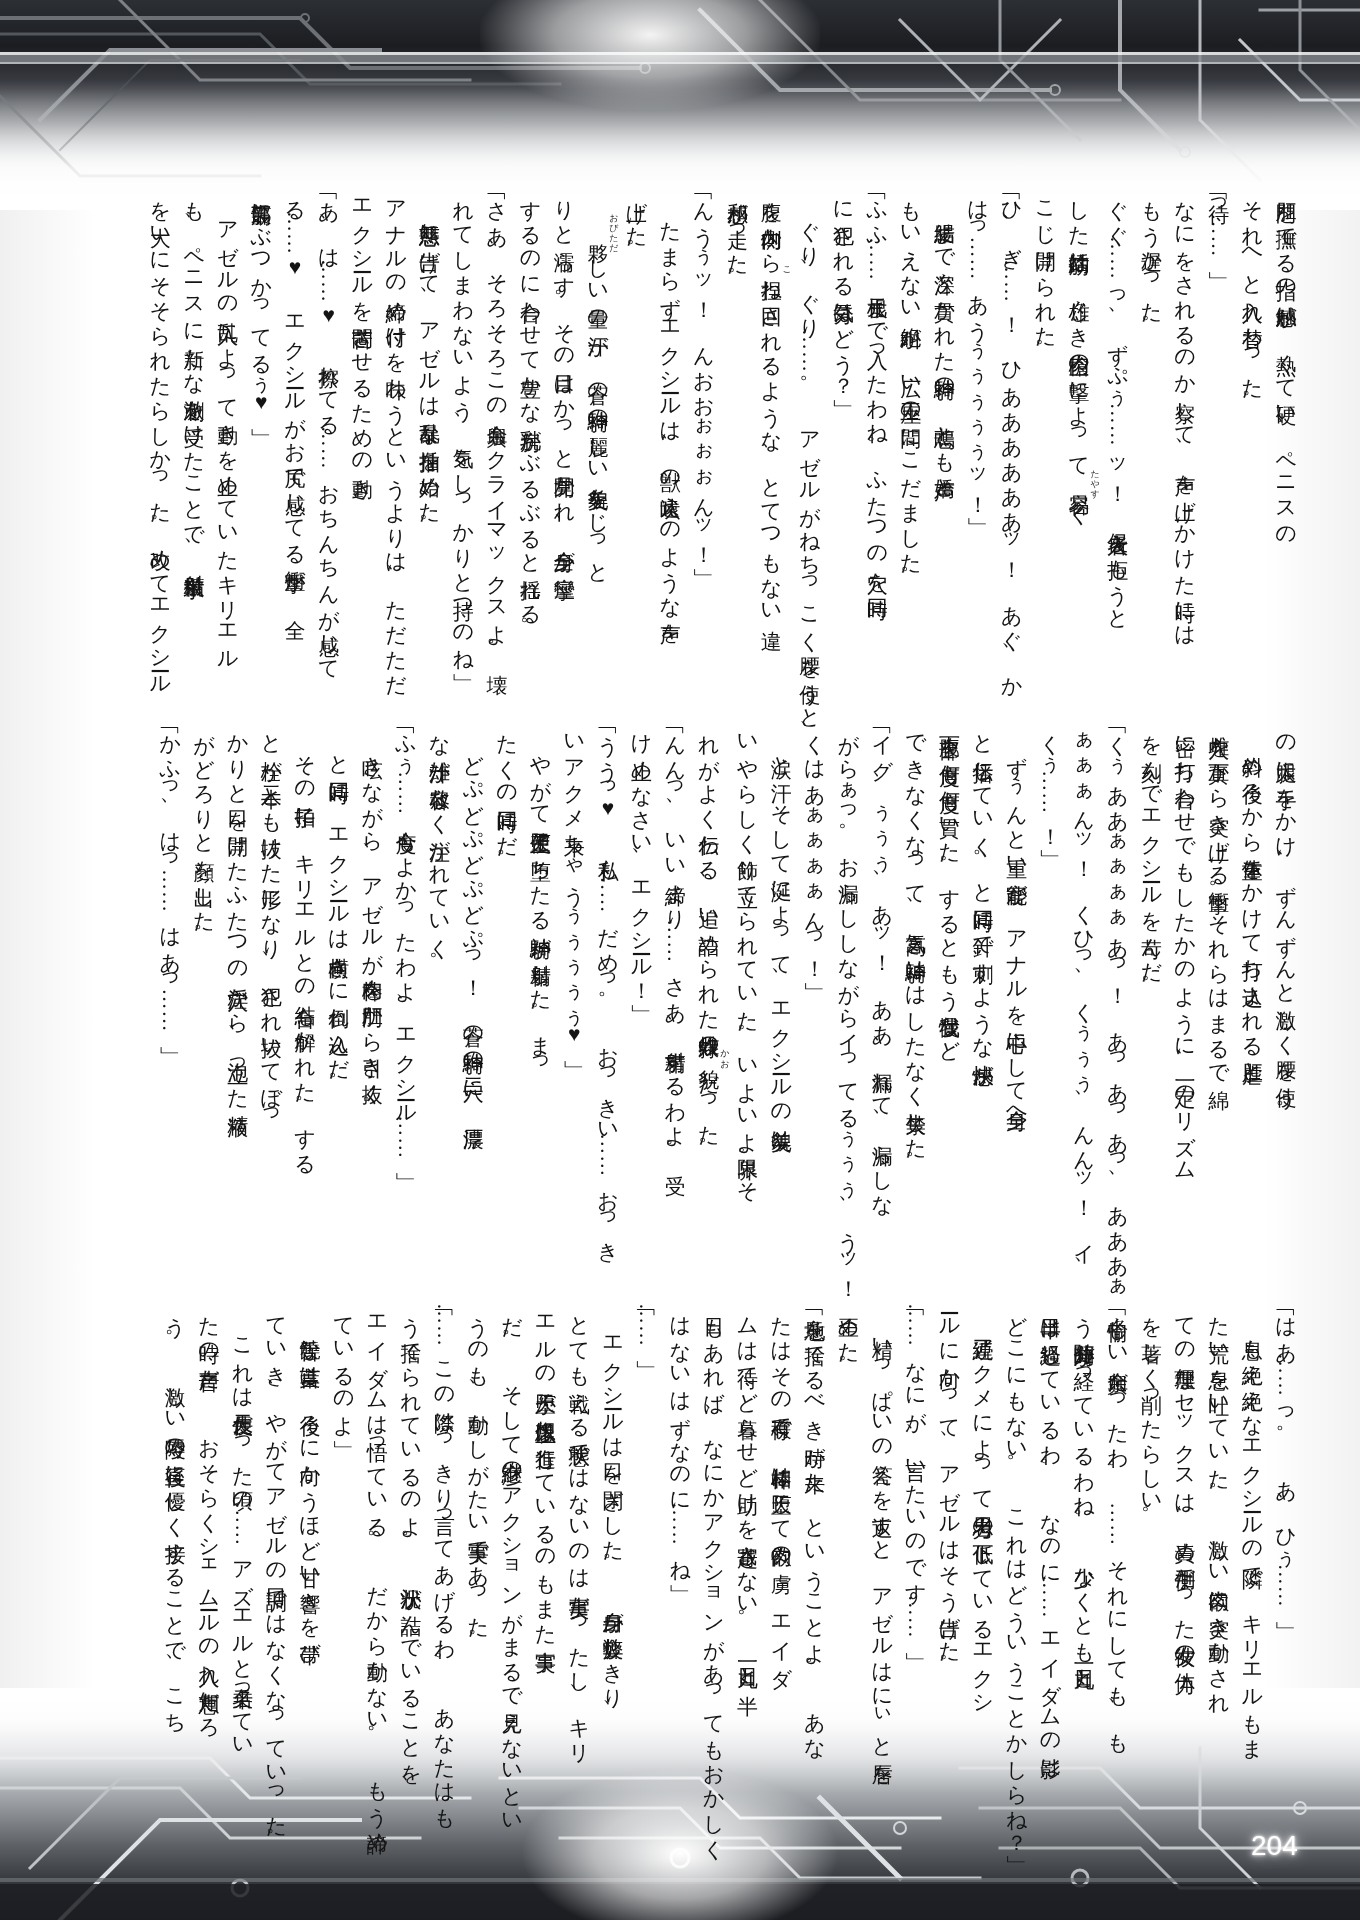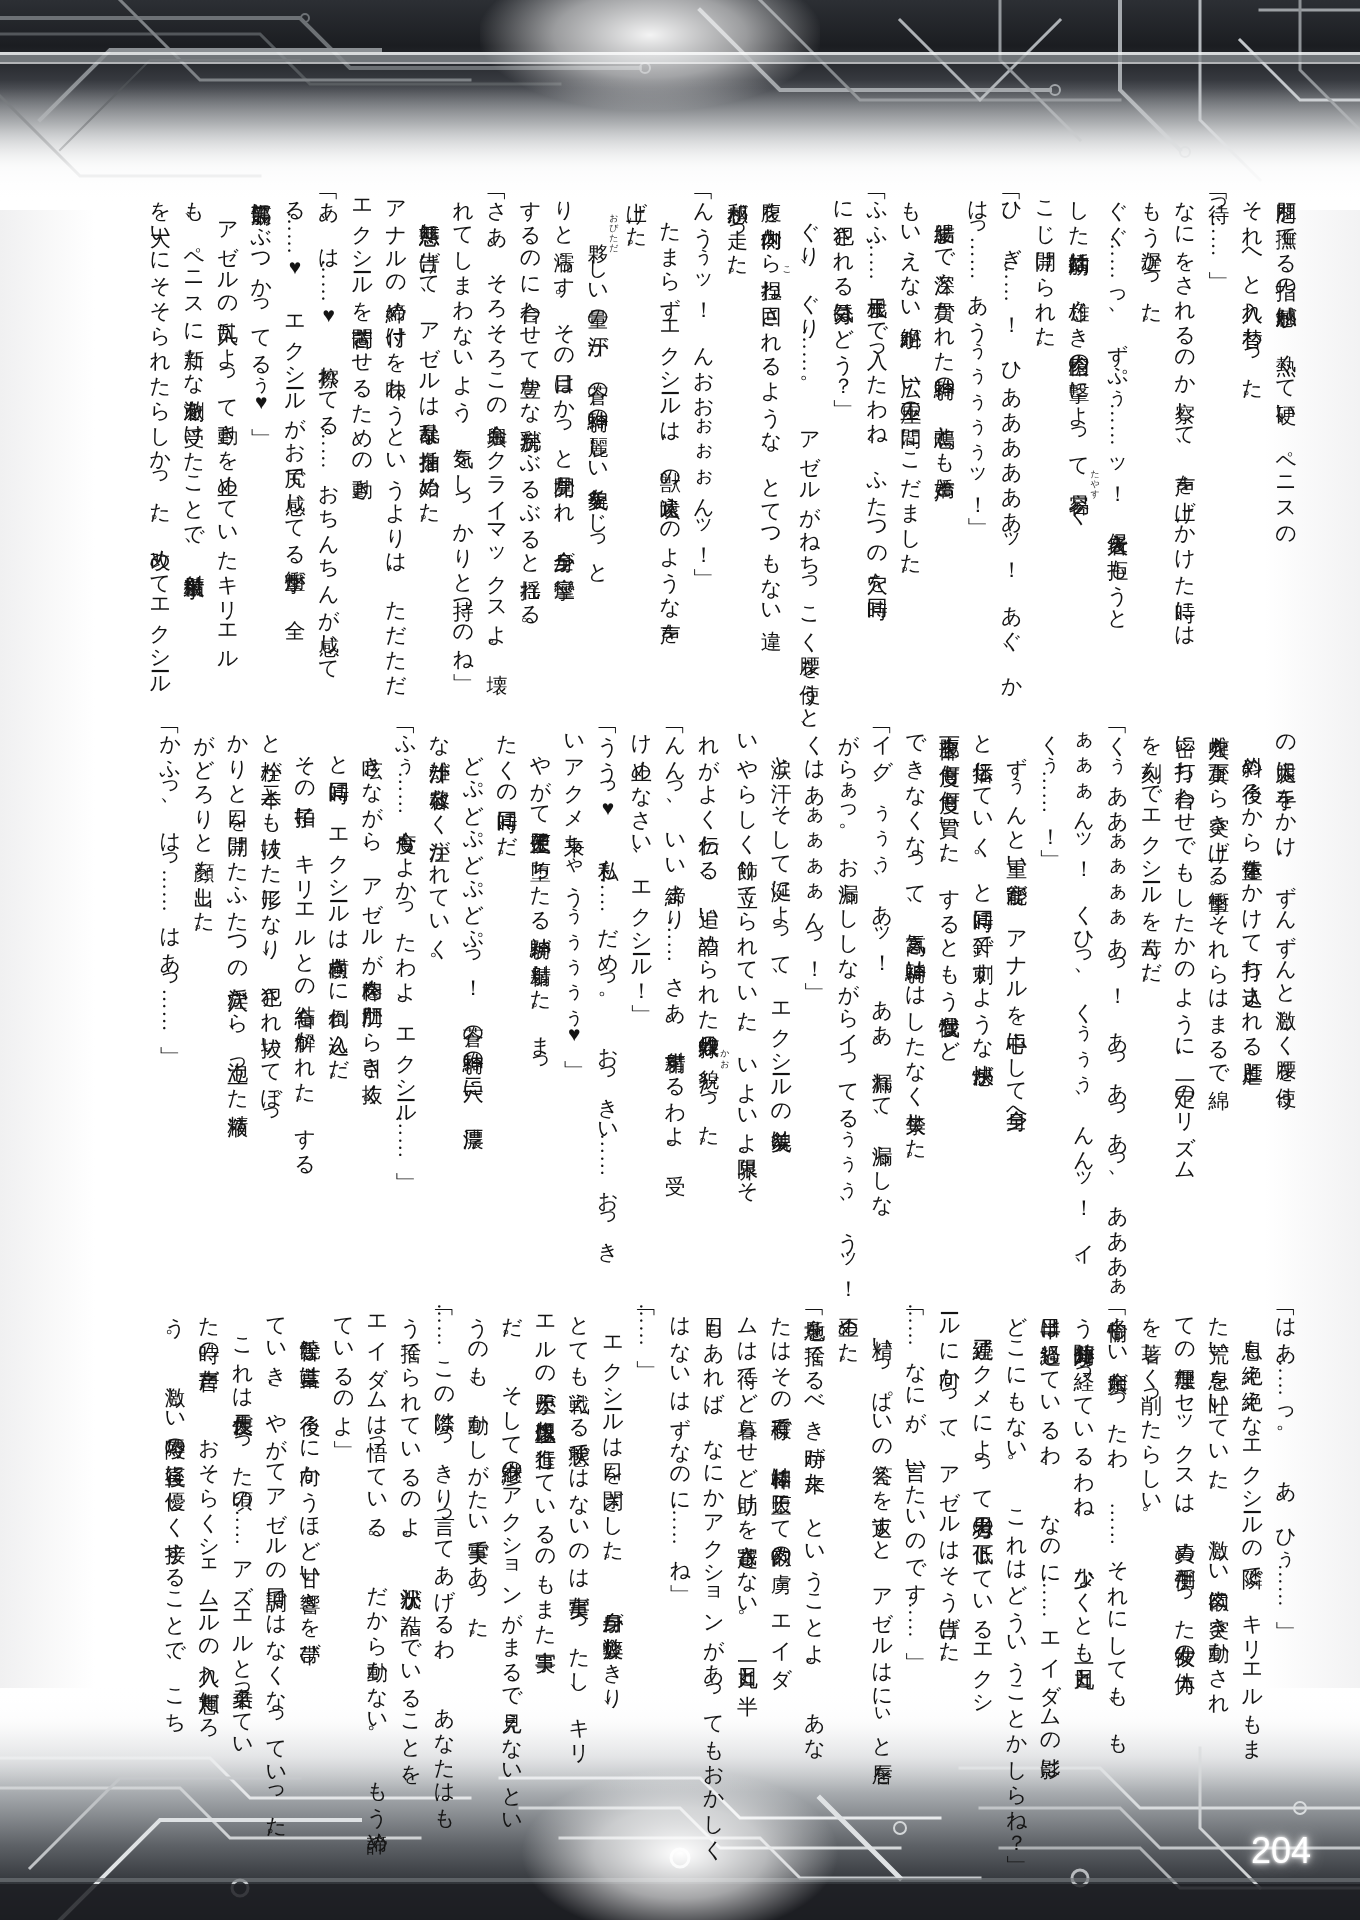--- a/index.html
+++ b/index.html
@@ -18,21 +18,21 @@
   .border-bottom .fade{position:absolute;inset:0;
       background:linear-gradient(0deg,rgba(255,255,255,0) 0%,rgba(255,255,255,0) 55%,rgba(255,255,255,.4) 78%,rgba(255,255,255,.95) 96%);}
   .flare-top{position:absolute;left:480px;top:-40px;width:340px;height:150px;pointer-events:none;
       background:radial-gradient(ellipse at center,rgba(255,255,255,.95) 0%,rgba(255,255,255,.55) 40%,rgba(255,255,255,0) 72%);}
   .flare-bottom{position:absolute;left:520px;top:80px;width:320px;height:170px;pointer-events:none;
       background:radial-gradient(ellipse at center,rgba(255,255,255,1) 0%,rgba(255,255,255,.6) 38%,rgba(255,255,255,0) 70%);}
   .circuit{position:absolute;inset:0;width:100%;height:100%;}
 
   
   .page-number{position:absolute;left:1218px;top:1830px;width:60px;
-      font-family:"Liberation Sans","DejaVu Sans",sans-serif;font-size:36px;color:#ffffff;
+      font-family:"Liberation Sans","DejaVu Sans",sans-serif;font-size:28px;color:#ffffff;
       text-shadow:0 0 3px #fff,0 0 7px rgba(255,255,255,.95),0 0 16px rgba(255,255,255,.8);padding-left:33px;}
 
   
   .band{position:absolute;right:58px;writing-mode:vertical-rl;text-orientation:mixed;
         color:#141414;font-size:21px;z-index:2;}
   .band p.col{margin:0;line-height:33.65px;letter-spacing:1px;white-space:nowrap;}
   .band p.col.indent{text-indent:21px;}
   #band1{top:186px;}
   #band2{top:720px;}
   #band3{top:1302px;}

